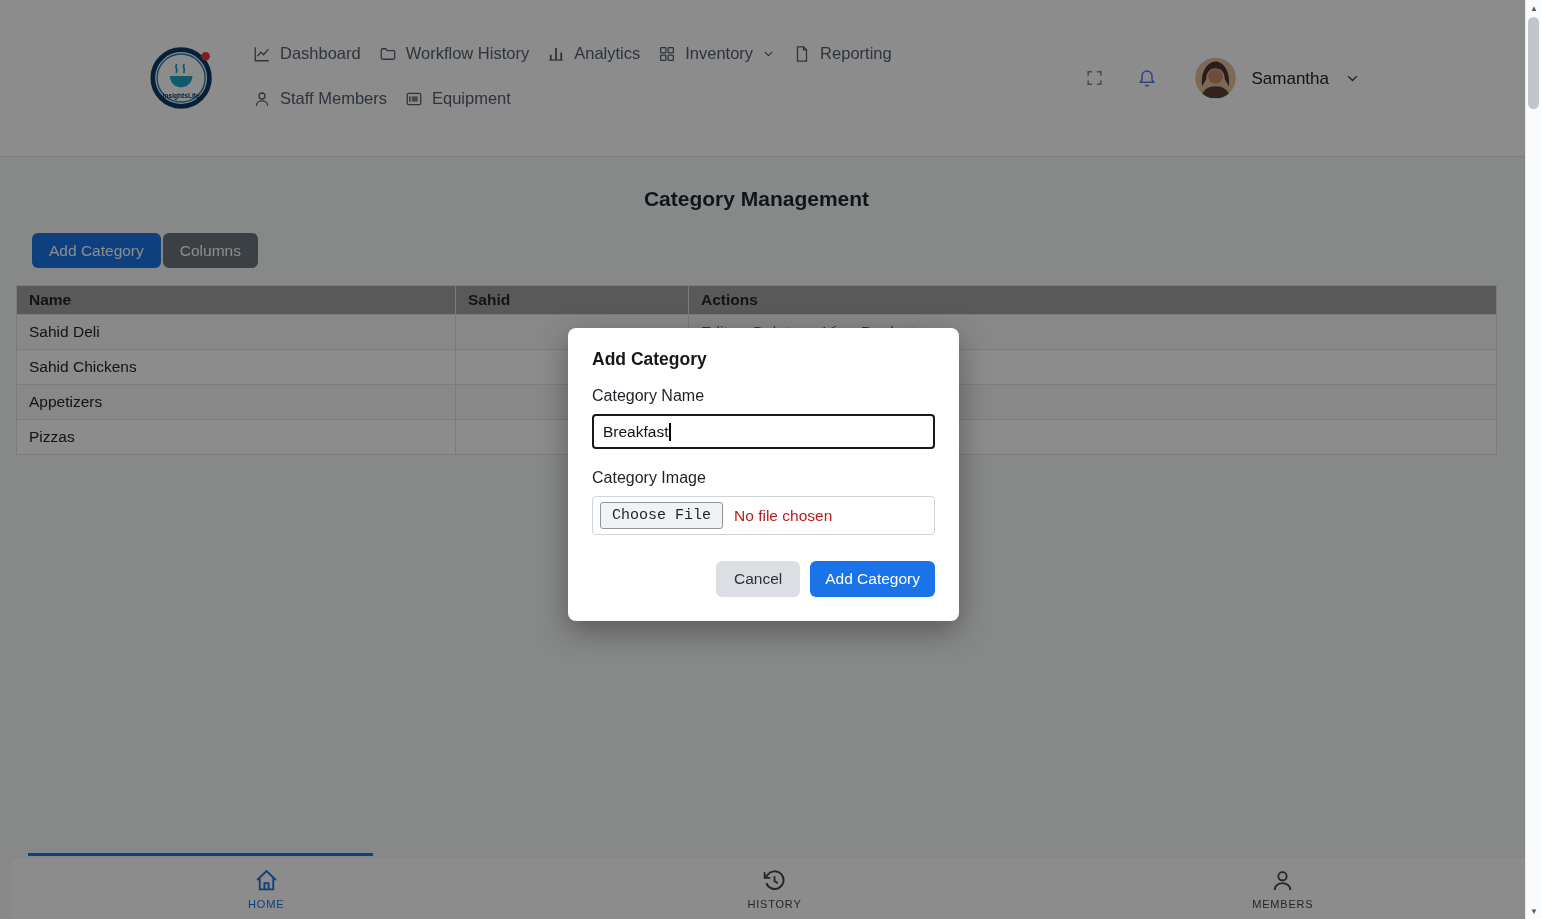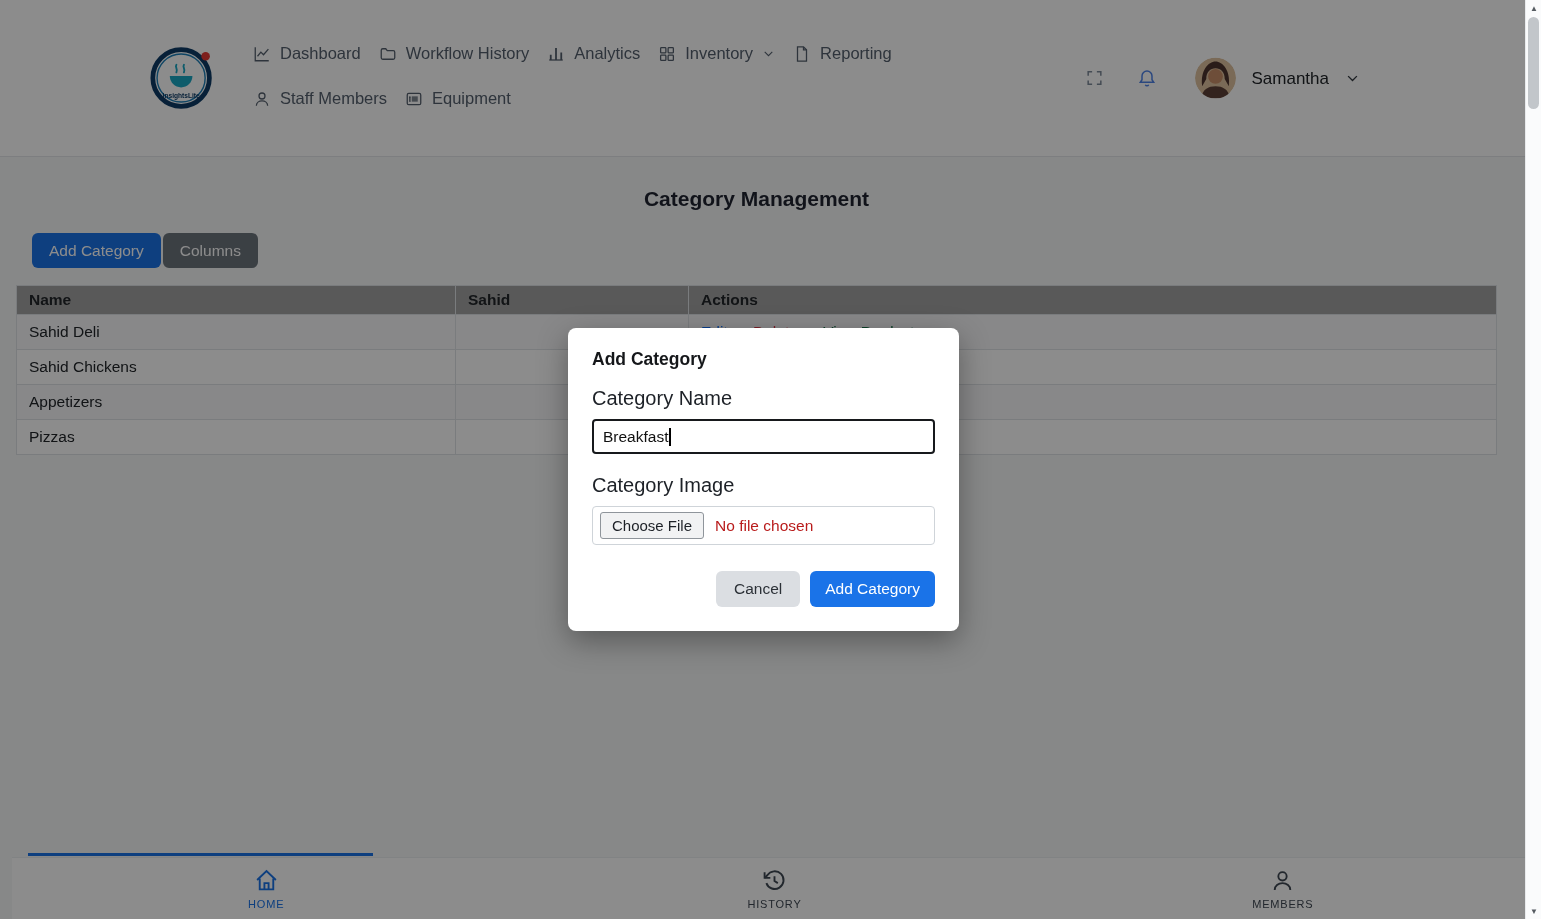--- a/index.html
+++ b/index.html
@@ -61,29 +61,29 @@
   .bnav-item.active { color:#1a73e8; }
 
   
   .dim-overlay { position:absolute; left:0; top:0; width:1525px; height:919px;
                  background:rgba(0,0,0,0.45); z-index:50; }
 
   
   .modal { position:absolute; left:568px; top:328px; width:391px; background:#fff; border-radius:8px;
            padding:21px 24px 24px; z-index:60; box-shadow:0 10px 30px rgba(0,0,0,.35); }
   .modal-title { font-size:17.5px; font-weight:700; color:#15171a; margin-bottom:17px; }
-  .field-label { font-size:20px; color:#1d2127; margin-bottom:9px; }
+  .field-label { font-size:16px; color:#1d2127; margin-bottom:9px; }
   .name-input { border:2px solid #17191c; border-radius:4px; height:35px; display:flex; align-items:center;
                 padding:6px 9px; font-size:15.5px; color:#111; cursor:text; }
   .caret { display:inline-block; width:1.5px; height:18px; background:#000; margin-left:1px; }
   .mt-20 { margin-top:20px; }
   .file-box { border:1px solid #cfd4d9; border-radius:4px; height:39px; display:flex; align-items:center;
               padding:0 7px; cursor:pointer; }
   .file-btn { border:1px solid #8f959b; background:#f1f2f3; border-radius:3px; padding:4px 11px;
-              font-size:15px; color:#1d2127; cursor:pointer; font-family:Liberation Sans, sans-serif; }
+              font-size:15px; color:#1d2127; cursor:pointer; font-family:Liberation Mono, monospace; }
   .file-status { margin-left:11px; font-size:15.5px; color:#b91c1c; }
   .modal-actions { margin-top:26px; display:flex; justify-content:flex-end; gap:10px; }
   .btn-cancel { background:#dbdee2; color:#2c3137; border:none; border-radius:6px; padding:9px 18px;
                 font-size:15.5px; font-family:inherit; cursor:pointer; }
   .btn-submit { background:#1a73e8; color:#fff; border:none; border-radius:6px; padding:9px 15px;
                 font-size:15.5px; font-family:inherit; cursor:pointer; }
 
   
   .scrollbar { position:absolute; right:0; top:0; width:16px; height:919px; background:#fafbfc;
                border-left:1px solid #e8eaec; z-index:70; }

